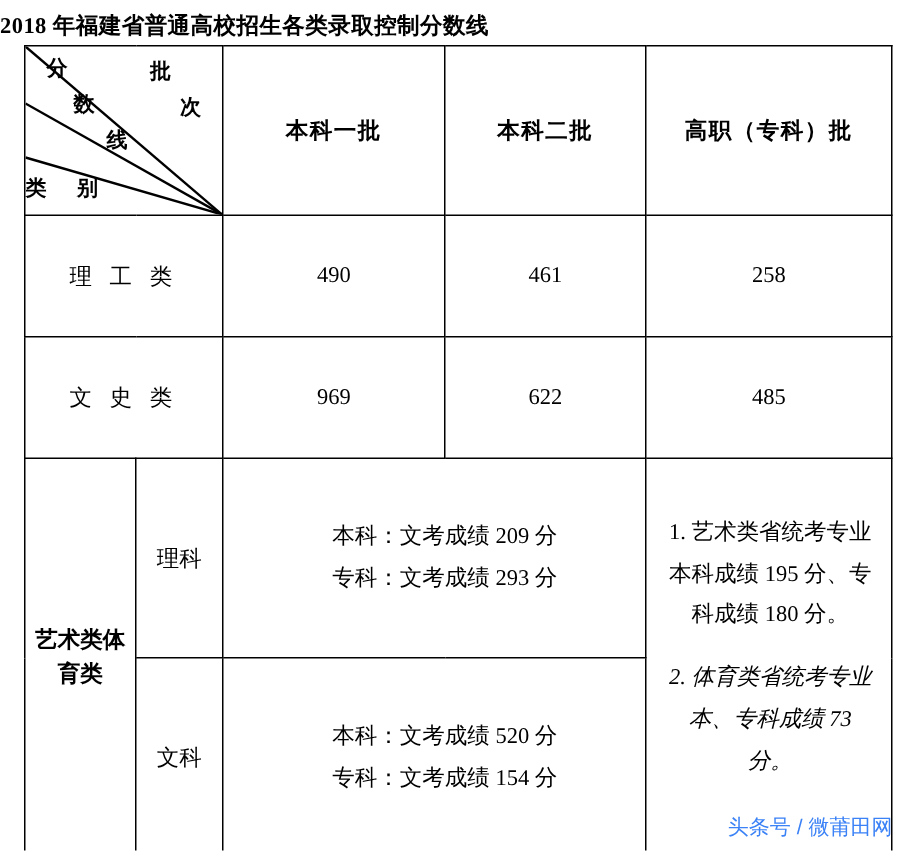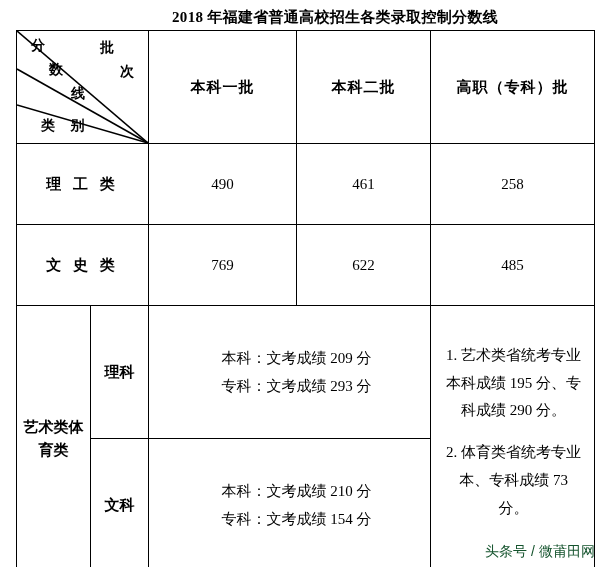--- a/index.html
+++ b/index.html
@@ -18,21 +18,21 @@
   #page {
     position: relative;
     width: 609px;
     height: 567px;
   }
   .title {
     position: absolute;
     top: 8px;
     left: 0;
     width: 498px;
-    text-align: right;
+    text-align: left;
     font-size: 15px;
     font-weight: bold;
     letter-spacing: 0.3px;
   }
   table.score {
     position: absolute;
     top: 30px;
     left: 16px;
     width: 578px;
     border-collapse: collapse;
@@ -62,70 +62,70 @@
     position: absolute;
     font-size: 14px;
     font-weight: bold;
     white-space: nowrap;
   }
   .corner .lbl-a { top: 6px; left: 14px; letter-spacing: 6px; }
   .corner .lbl-b { top: 30px; left: 32px; letter-spacing: 6px; }
   .corner .lbl-c { top: 54px; left: 54px; letter-spacing: 6px; }
   .corner .lbl-d { top: 8px;  right: 28px; letter-spacing: 6px; }
   .corner .lbl-e { top: 32px; right: 8px; letter-spacing: 6px; }
-  .corner .lbl-f { bottom: 8px; left: 24px; letter-spacing: 6px; }
+  .corner .lbl-f { bottom: 8px; left: 0; letter-spacing: 6px; font-family: Liberation Mono, monospace; }
 
   .head-cell {
     font-size: 16px;
     font-weight: bold;
     letter-spacing: 1px;
   }
   .rowlabel {
     font-size: 16px;
-    font-weight: bold;
+    font-weight: normal;
     letter-spacing: 4px;
     height: 80px;
   }
   .num {
     font-size: 15px;
   }
   .art-label {
     font-size: 15px;
     font-weight: bold;
     width: 74px;
     line-height: 1.5;
   }
   .subj {
     font-size: 15px;
-    font-weight: bold;
+    font-weight: normal;
     width: 58px;
   }
   .detail {
     text-align: left;
     padding: 10px 0 10px 14px !important;
     font-size: 14.5px;
     line-height: 1.9;
     height: 112px;
   }
   .notes {
     text-align: left;
     padding: 12px 10px 12px 12px !important;
     font-size: 14.5px;
     line-height: 1.85;
     vertical-align: middle;
   }
   .notes p { margin: 0 0 14px 0; }
-  .notes p:last-child { margin-bottom: 13px; }
+  .notes p:last-child { margin-bottom: 13px; font-style: italic; }
 
   .watermark {
     position: absolute;
     right: 14px;
     bottom: 6px;
     font-size: 14px;
-    color: #14532d;
+    color: #3b82f6;
     font-family: "Liberation Sans", sans-serif;
   }
   .wm-sep { margin: 0 4px; }
 </style>
 </head>
 <body>
 
 <div id="page">
 
   <div class="title">2018 年福建省普通高校招生各类录取控制分数线</div>
@@ -160,42 +160,42 @@
 
       <tr>
         <td class="rowlabel" colspan="2">理 工 类</td>
         <td class="num">490</td>
         <td class="num">461</td>
         <td class="num">258</td>
       </tr>
 
       <tr>
         <td class="rowlabel" colspan="2">文 史 类</td>
-        <td class="num">769</td>
+        <td class="num">969</td>
         <td class="num">622</td>
         <td class="num">485</td>
       </tr>
 
       <tr>
         <td class="art-label" rowspan="2">艺术类体育类</td>
         <td class="subj">理科</td>
         <td class="detail" colspan="2">
           <div>本科：文考成绩 209 分</div>
           <div>专科：文考成绩 293 分</div>
         </td>
         <td class="notes" rowspan="2">
-          <p>1. 艺术类省统考专业本科成绩 195 分、专科成绩 290 分。</p>
+          <p>1. 艺术类省统考专业本科成绩 195 分、专科成绩 180 分。</p>
           <p>2. 体育类省统考专业本、专科成绩 73 分。</p>
         </td>
       </tr>
 
       <tr>
         <td class="subj">文科</td>
         <td class="detail" colspan="2">
-          <div>本科：文考成绩 210 分</div>
+          <div>本科：文考成绩 520 分</div>
           <div>专科：文考成绩 154 分</div>
         </td>
       </tr>
     </tbody>
   </table>
 
   <div class="watermark">
     <span>头条号</span><span class="wm-sep">/</span><span>微莆田网</span>
   </div>
 

